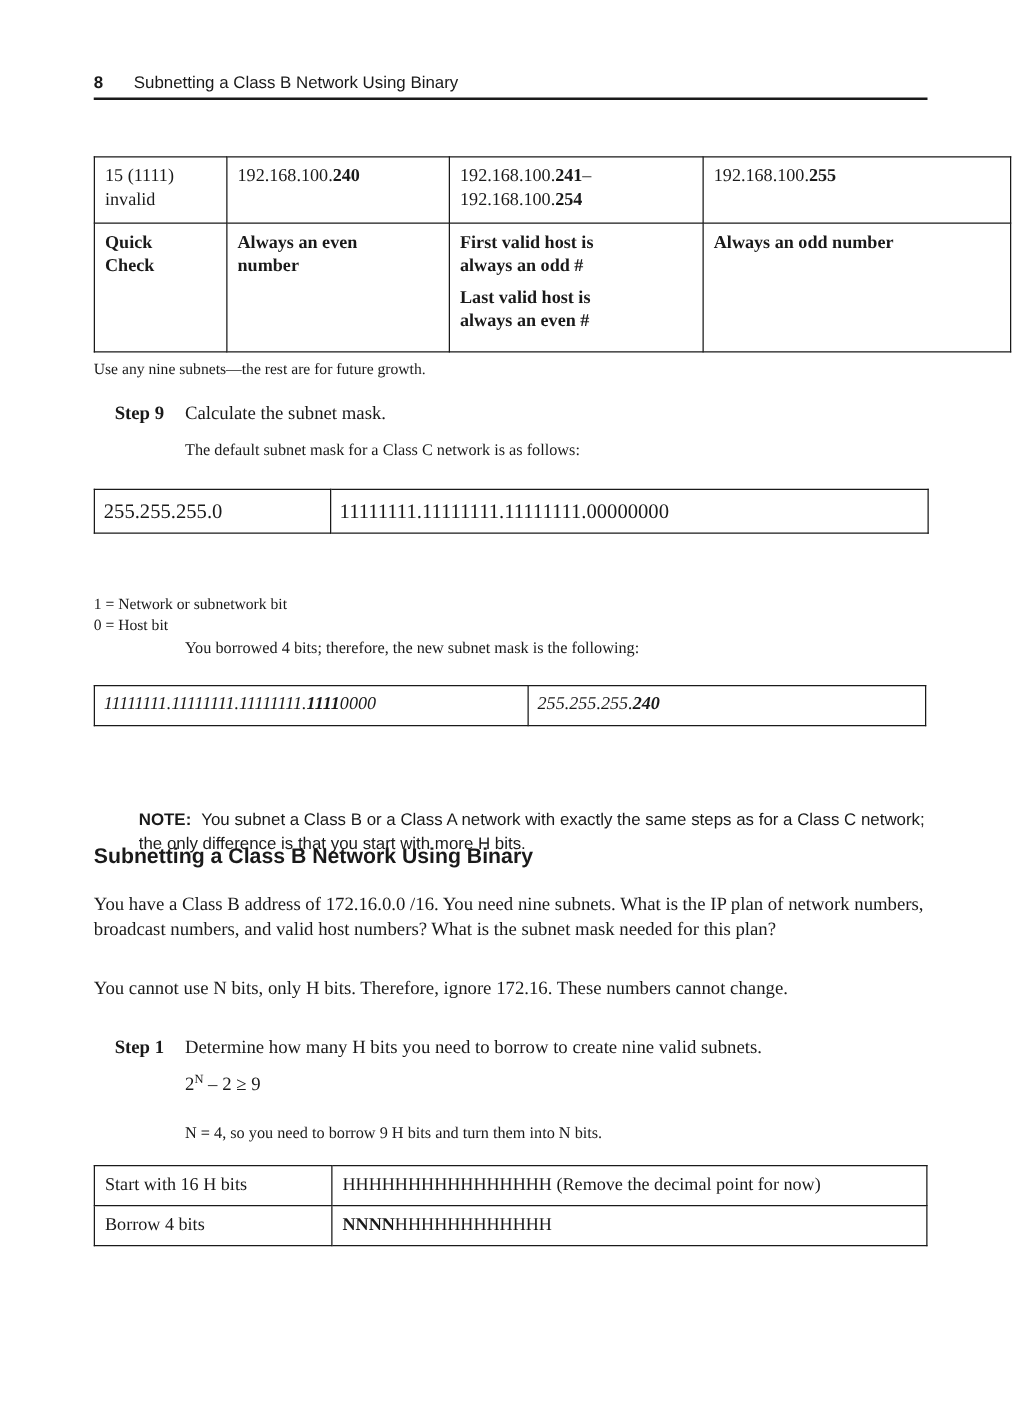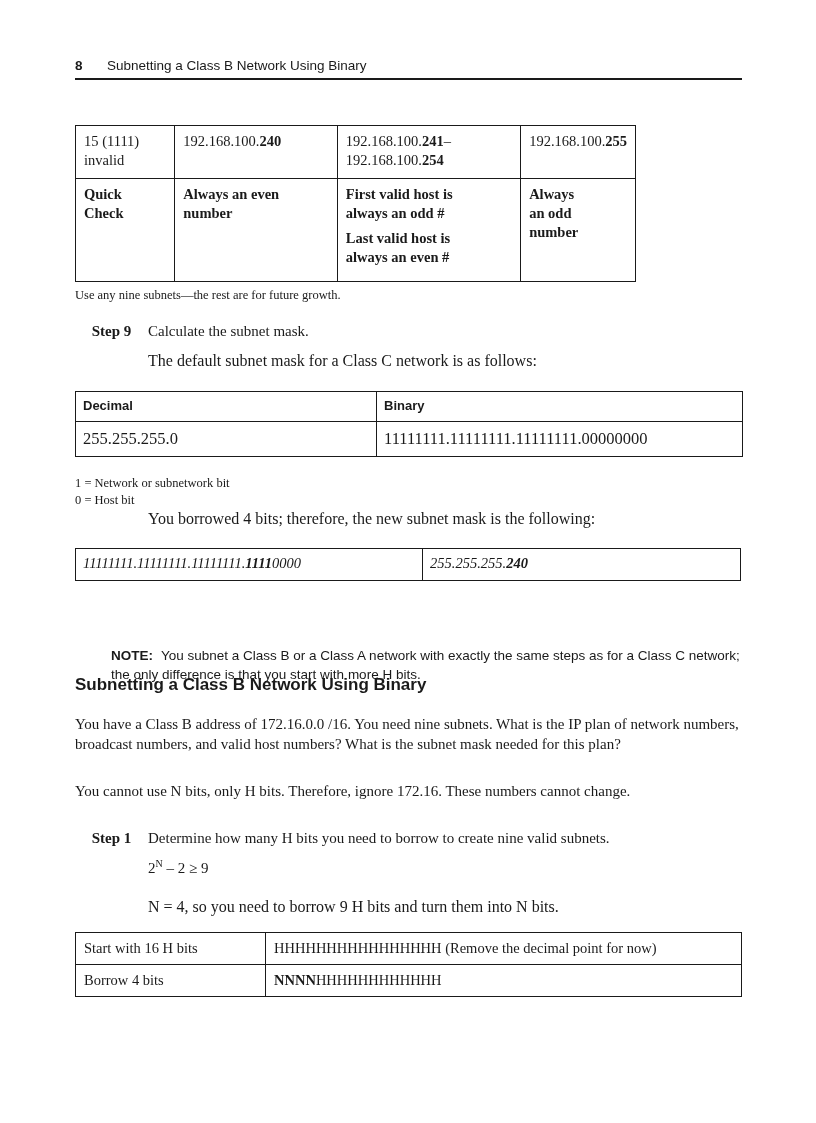--- a/index.html
+++ b/index.html
@@ -6,31 +6,31 @@
   body { width: 816px; height: 1123px; position: relative; overflow: hidden; color: #1a1a1a; }
   .serif { font-family: "Liberation Serif", "DejaVu Serif", serif; }
   .sans { font-family: "Liberation Sans", "DejaVu Sans", sans-serif; }
 
   .running-head { position: absolute; left: 75px; top: 58px; width: 667px; height: 20px; border-bottom: 2px solid #1a1a1a; font-size: 13.5px; }
   .running-head .pg { font-weight: bold; display: inline-block; width: 32px; }
 
   table { border-collapse: collapse; position: absolute; }
   td, th { border: 1.5px solid #1a1a1a; vertical-align: top; text-align: left; }
 
-  .t1 { left: 75px; top: 125px; width: 561px; font-size: 14.5px; line-height: 19px; }
+  .t1 { left: 75px; top: 125px; width: 734px; font-size: 14.5px; line-height: 19px; }
   .t1 td { padding: 6px 8px 8px 8px; }
   .t1 .row1 td { height: 35px; }
   .t1 .row2 td { height: 76px; font-weight: bold; }
   .t1 .row2 p { margin: 0 0 6px 0; }
 
   .caption { position: absolute; left: 75px; top: 288px; font-size: 12.5px; }
 
   .step { position: absolute; left: 75px; font-size: 15px; text-align: center; }
   .step .lbl { font-weight: bold; display: inline-block; width: 73px; }
-  .indent { position: absolute; left: 148px; font-size: 16px; }
+  .indent { position: absolute; left: 148px; font-size: 13px; }
 
   .t2 { left: 75px; top: 391px; width: 668px; }
   .t2 th { font-family: "Liberation Sans", "DejaVu Sans", sans-serif; font-size: 13px; font-weight: bold; padding: 6px 7px; height: 17px; }
   .t2 td { font-size: 16.5px; padding: 7px 7px; height: 20px; }
 
   .legend { position: absolute; left: 75px; font-size: 12.5px; }
 
   .t3 { left: 75px; top: 548px; width: 666px; font-size: 14.5px; font-style: italic; }
   .t3 td { padding: 6px 7px; height: 19px; }
 
@@ -87,24 +87,20 @@
 
 <div class="caption serif">Use any nine subnets—the rest are for future growth.</div>
 
 <div class="step serif" style="top:323px">
   <span class="lbl">Step 9</span><span>Calculate the subnet mask.</span>
 </div>
 <div class="indent serif" style="top:352px">The default subnet mask for a Class C network is as follows:</div>
 
 <table class="t2 serif">
   <tbody>
-      <tr>
-    <th style="width:286px">Decimal</th>
-    <th>Binary</th>
-  </tr>
   <tr>
     <td>255.255.255.0</td>
     <td>11111111.11111111.11111111.00000000</td>
   </tr>
 </tbody>
   </table>
 
 <div class="legend serif" style="top:476px">1 = Network or subnetwork bit</div>
 <div class="legend serif" style="top:493px">0 = Host bit</div>
 <div class="indent serif" style="top:510px">You borrowed 4 bits; therefore, the new subnet mask is the following:</div>

